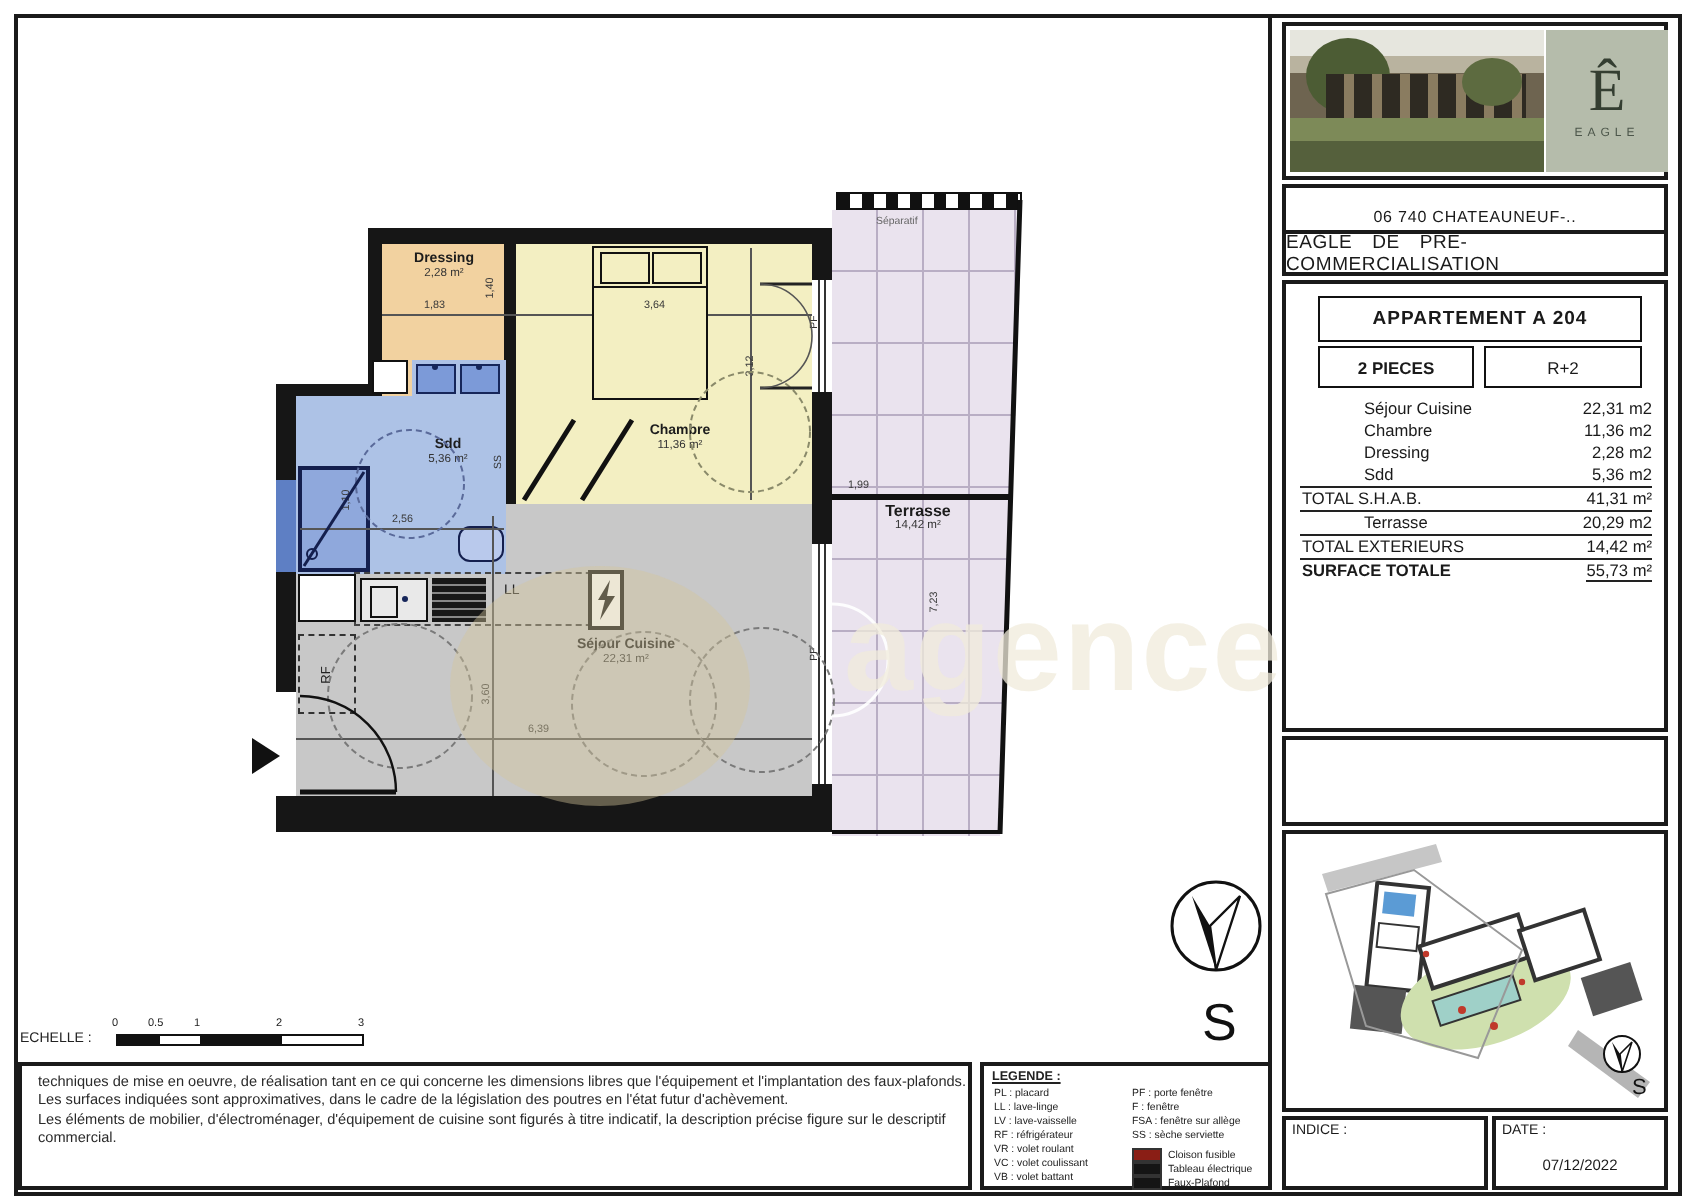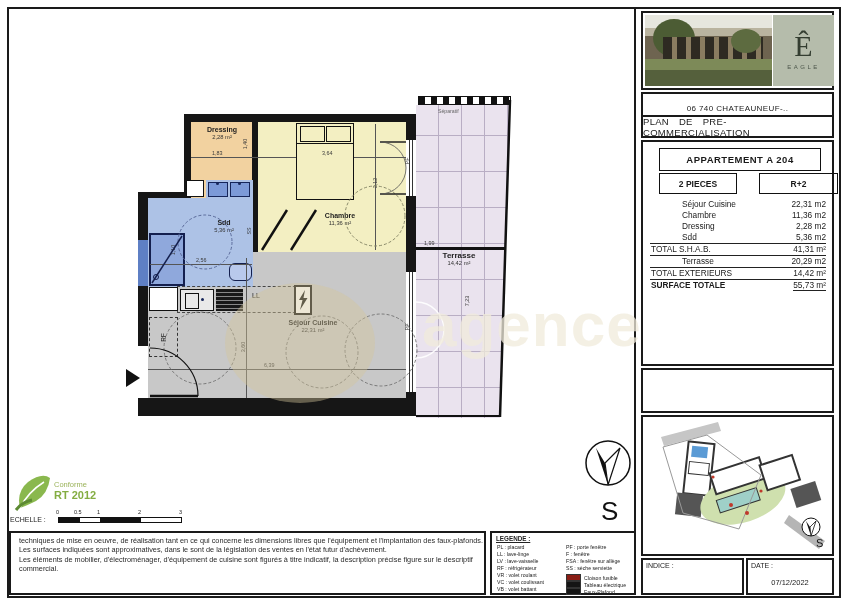--- a/index.html
+++ b/index.html
@@ -26,21 +26,21 @@
   #photo .win{position:absolute;left:18px;top:22px;width:100px;height:22px;
      background:repeating-linear-gradient(90deg,#2e2a22 0 9px,#8a7c60 9px 14px);}
   #photo .tree{position:absolute;left:8px;top:4px;width:42px;height:38px;border-radius:50%;background:#4c5c34;}
   #photo .tree2{position:absolute;left:86px;top:14px;width:30px;height:24px;border-radius:50%;background:#5d6b40;}
   #logo{left:130px;top:2px;width:61px;height:71px;background:#b5bcab;display:flex;flex-direction:column;align-items:center;justify-content:center;}
   #logo .mark{font-family:"Liberation Serif",serif;font-size:30px;color:#343e31;line-height:30px;}
   #logo .name{font-size:6px;letter-spacing:2.5px;color:#4c564a;margin-top:3px;}
   
   #apt-name{left:16px;top:6px;width:160px;height:21px;border:1.5px solid #111;display:flex;align-items:center;justify-content:center;font-weight:bold;font-size:9.5px;letter-spacing:.5px;position:absolute;}
   #apt-pieces{left:16px;top:31px;width:76px;height:19px;border:1.5px solid #111;display:flex;align-items:center;justify-content:center;font-weight:bold;font-size:8.5px;position:absolute;}
-  #apt-level{left:99px;top:31px;width:77px;height:19px;border:1.5px solid #111;display:flex;align-items:center;justify-content:center;font-weight:bold;font-size:8.5px;position:absolute;margin-left:17px;}
+  #apt-level{left:99px;top:31px;width:77px;height:19px;border:1.5px solid #111;display:flex;align-items:center;justify-content:center;font-weight:normal;font-size:8.5px;position:absolute;}
   #surface-table{position:absolute;left:7px;top:57px;width:176px;}
   .srow{display:flex;justify-content:space-between;height:11px;line-height:11px;font-size:8.3px;}
   .srow .lbl{white-space:nowrap;}
   .srow.room .lbl{padding-left:32px;}
   .srow.total .lbl{padding-left:1px;}
   .srow .val{text-align:right;white-space:nowrap;}
   .srow.b-bot{border-bottom:1px solid #222;}
   .srow.grand .lbl{font-weight:bold;}
   .srow.grand .val{border-bottom:1px solid #222;}
   
@@ -277,46 +277,37 @@
   <svg class="abs" id="compass" viewBox="0 0 56 92">
     <circle cx="28" cy="27" r="22" fill="#fff" stroke="#111" stroke-width="1.5"></circle>
     <polygon points="16,12 28,49 25,27" fill="#111"></polygon>
     <polygon points="40,12 28,49 25,27" fill="#fff" stroke="#111" stroke-width="1.2"></polygon>
     <text x="21" y="84" font-size="26" font-family="Liberation Sans, sans-serif" fill="#111">S</text>
   </svg>
 
   <div class="abs" id="wm-circle"></div>
   <div class="abs" id="wm-text">agence</div>
 
-  <div class="abs" id="rt2012">
-    <svg width="42" height="38" viewBox="0 0 42 38">
-      <path d="M 8 34 Q 4 18 16 8 Q 30 -2 38 4 Q 36 20 24 27 Q 14 32 8 34 Z" fill="#8ab84e"></path>
-      <path d="M 8 34 Q 16 18 32 8" fill="none" stroke="#fff" stroke-width="1.5"></path>
-      <path d="M 4 36 Q 10 28 20 26" fill="none" stroke="#5d8a33" stroke-width="3"></path>
-    </svg>
-    <div class="t1">Conforme</div>
-    <div class="t2">RT 2012</div>
-  </div>
 
   <div id="echelle-label">ECHELLE :</div>
   <div class="sticks" style="left:56px;">0</div>
   <div class="sticks" style="left:74px;">0.5</div>
   <div class="sticks" style="left:97px;">1</div>
   <div class="sticks" style="left:138px;">2</div>
   <div class="sticks" style="left:179px;">3</div>
   <div id="scalebar">
     <div class="seg" style="width:21px;background:#111;"></div>
     <div class="seg" style="width:21px;background:#fff;"></div>
     <div class="seg" style="width:41px;background:#111;"></div>
     <div class="seg" style="width:41px;background:#fff;"></div>
   </div>
 
   <div class="abs" id="disclaimer">
     <p>techniques de mise en oeuvre, de réalisation tant en ce qui concerne les dimensions libres que l'équipement et l'implantation des faux-plafonds.</p>
-    <p>Les surfaces indiquées sont approximatives, dans le sont de la législation des ventes en l'état futur d'achèvement.</p>
+    <p>Les surfaces indiquées sont approximatives, dans le cadre de la législation des poutres en l'état futur d'achèvement.</p>
     <p>Les éléments de mobilier, d'électroménager, d'équipement de cuisine sont figurés à titre indicatif, la description précise figure sur le descriptif</p>
     <p>commercial.</p>
   </div>
 
   <div class="abs" id="legend">
     <div class="ltitle">LEGENDE :</div>
     <div class="lcol" id="lcol-left">
       <div class="litem">PL : placard</div>
       <div class="litem">LL : lave-linge</div>
       <div class="litem">LV : lave-vaisselle</div>
@@ -355,21 +346,21 @@
       <div class="mark">Ê</div>
       <div class="name">EAGLE</div>
     </div>
   </div>
 
   <div class="abs sec" id="sec-address">
     <span>06 740 CHATEAUNEUF-..</span>
   </div>
 
   <div class="abs sec" id="sec-title">
-    <span>PLAN  DE  PRE-COMMERCIALISATION</span>
+    <span>EAGLE  DE  PRE-COMMERCIALISATION</span>
   </div>
 
   <div class="abs sec" id="sec-apt">
     <div id="apt-name">APPARTEMENT A 204</div>
     <div id="apt-pieces">2 PIECES</div>
     <div id="apt-level">R+2</div>
     <div id="surface-table">
       <div class="srow room">
           <span class="lbl">Séjour Cuisine</span>
           <span class="val">22,31  m2</span>

